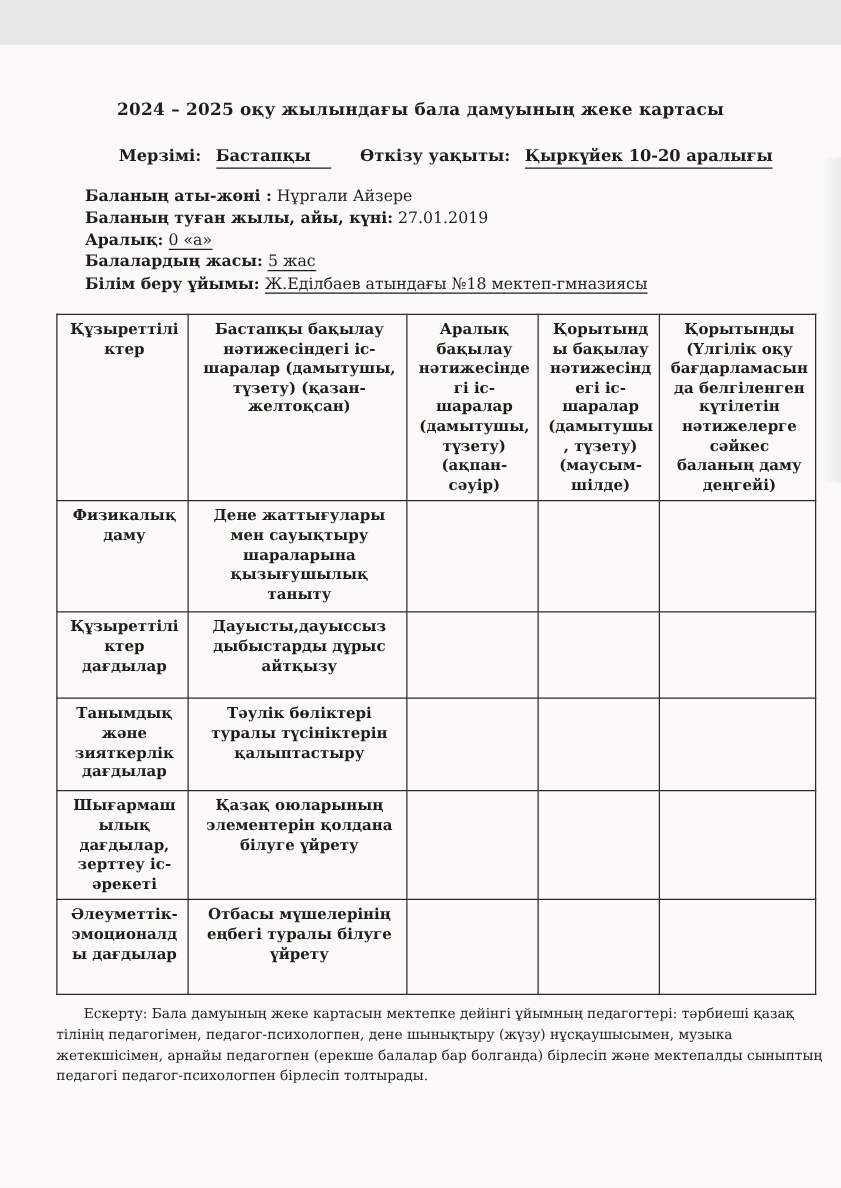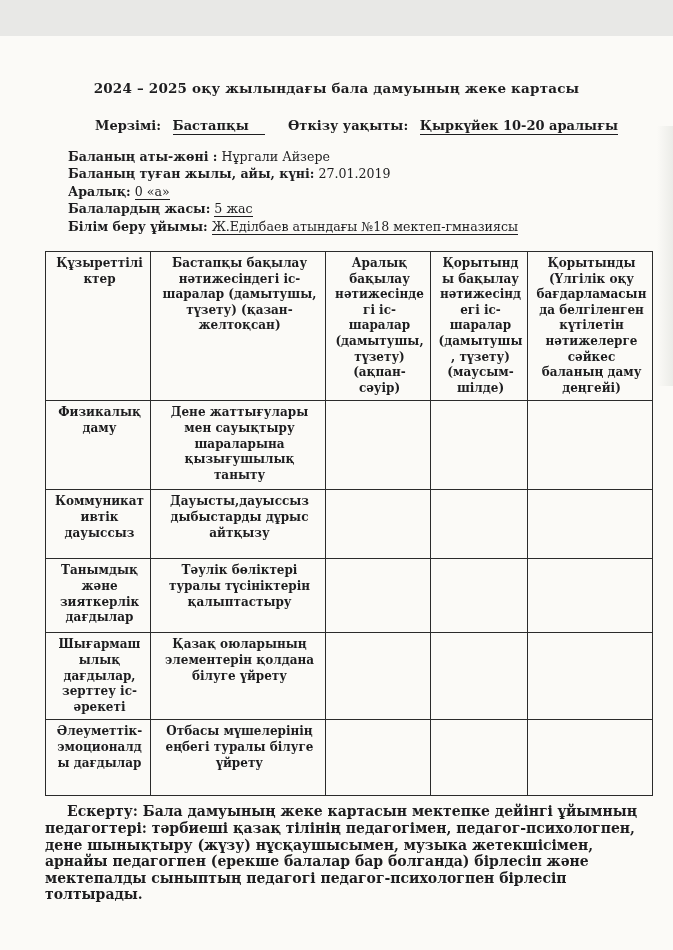--- a/index.html
+++ b/index.html
@@ -62,22 +62,22 @@
     text-align:center;
     padding:4px 4px 4px 7px;
     line-height:15.6px;
     font-weight:bold;
     word-wrap:break-word;
   }
   table.card th{height:138px;}
   td.comp, td.act{font-weight:bold;}
   .note{
     margin:7px 14px 0 45px;
-    font-size:14px;
-    font-weight:bold;
+    font-size:11px;
+    font-weight:normal;
     line-height:16.6px;
     text-indent:22px;
   }
   .scan-shadow{
     position:absolute;left:0;right:0;bottom:0;height:14px;
     background:linear-gradient(to bottom, rgba(130,140,132,0) 0%, rgba(130,140,132,0.28) 100%);
   }
   .scan-tint{
     position:absolute;right:0;top:90px;width:16px;height:260px;
     background:linear-gradient(to left, rgba(190,195,188,0.25), rgba(190,195,188,0));
@@ -143,21 +143,21 @@
     </thead>
     <tbody>
       <tr style="height:89px">
         <td class="comp">Физикалық даму</td>
         <td class="act">Дене жаттығулары мен сауықтыру шараларына қызығушылық таныту</td>
         <td></td>
         <td></td>
         <td></td>
       </tr>
       <tr style="height:69px">
-        <td class="comp">Коммуникативтік дауыссыз</td>
+        <td class="comp">Құзыреттіліктер дағдылар</td>
         <td class="act">Дауысты,дауыссыз дыбыстарды дұрыс айтқызу</td>
         <td></td>
         <td></td>
         <td></td>
       </tr>
       <tr style="height:74px">
         <td class="comp">Танымдық және зияткерлік дағдылар</td>
         <td class="act">Тәулік бөліктері туралы түсініктерін қалыптастыру</td>
         <td></td>
         <td></td>

